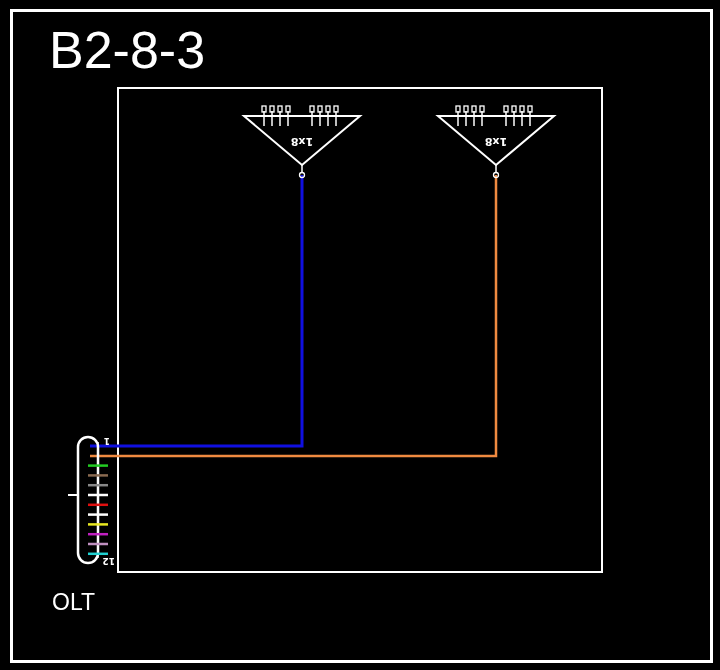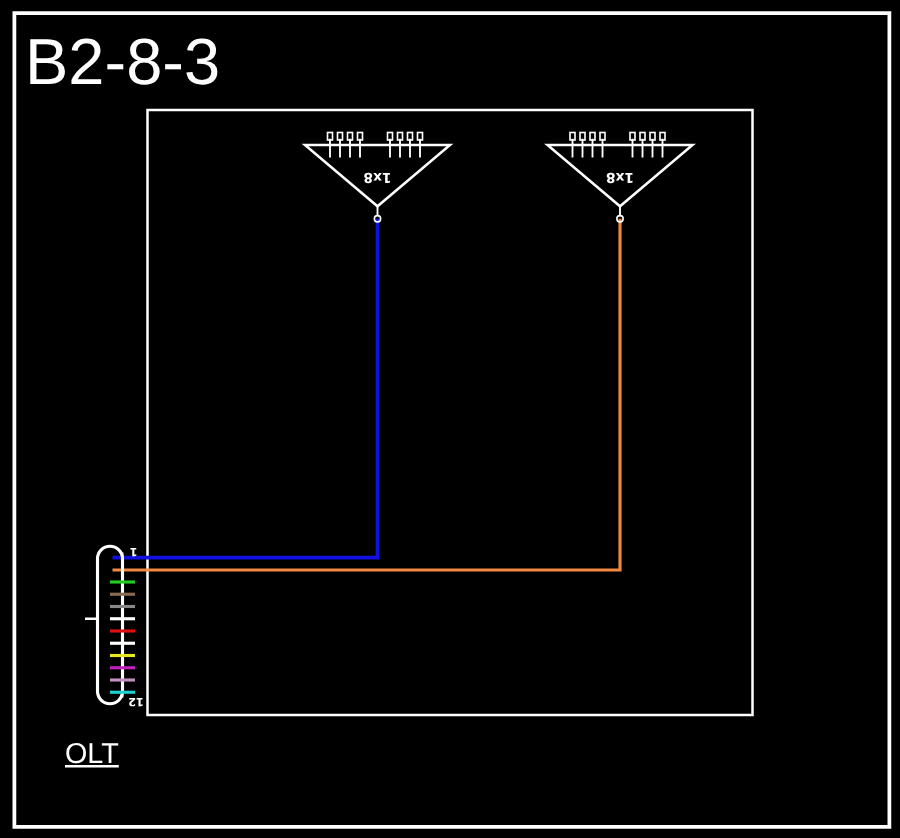--- a/index.html
+++ b/index.html
@@ -1,19 +1,19 @@
 <!DOCTYPE html>
 <html><head>
   <meta charset="utf-8">
   <style>
     html, body { margin: 0; padding: 0; background: #000; }
     body { width: 720px; height: 670px; position: relative; overflow: hidden; font-family: "Liberation Sans", sans-serif; }
     .outer-frame { position: absolute; left: 10px; top: 9px; width: 697px; height: 648px; border: 3px solid #fff; box-sizing: content-box; }
-    .title { position: absolute; left: 20px; top: 22px; color: #fff; font-size: 52px; line-height: 56px; font-family: "Liberation Sans", sans-serif; }
-    .olt-label { position: absolute; left: 52px; top: 588px; color: #fff; font-size: 23px; line-height: 28px; font-family: "Liberation Sans", sans-serif; text-decoration: underline; }
+    .title { position: absolute; left: 49px; top: 22px; color: #fff; font-size: 52px; line-height: 56px; font-family: "Liberation Sans", sans-serif; }
+    .olt-label { position: absolute; left: 52px; top: 588px; color: #fff; font-size: 23px; line-height: 28px; font-family: "Liberation Sans", sans-serif; }
     svg.diagram { position: absolute; left: 0; top: 0; }
     .splitter-label { font-family: "DejaVu Sans", sans-serif; font-size: 11px; font-weight: bold; fill: #fff; }
     .port-label { font-family: "DejaVu Sans", sans-serif; font-size: 9px; font-weight: bold; fill: #fff; }
   </style>
 </head>
 <body>
 
 <div class="outer-frame"></div>
 <div class="title">B2-8-3</div>
 <div class="olt-label">OLT</div>

